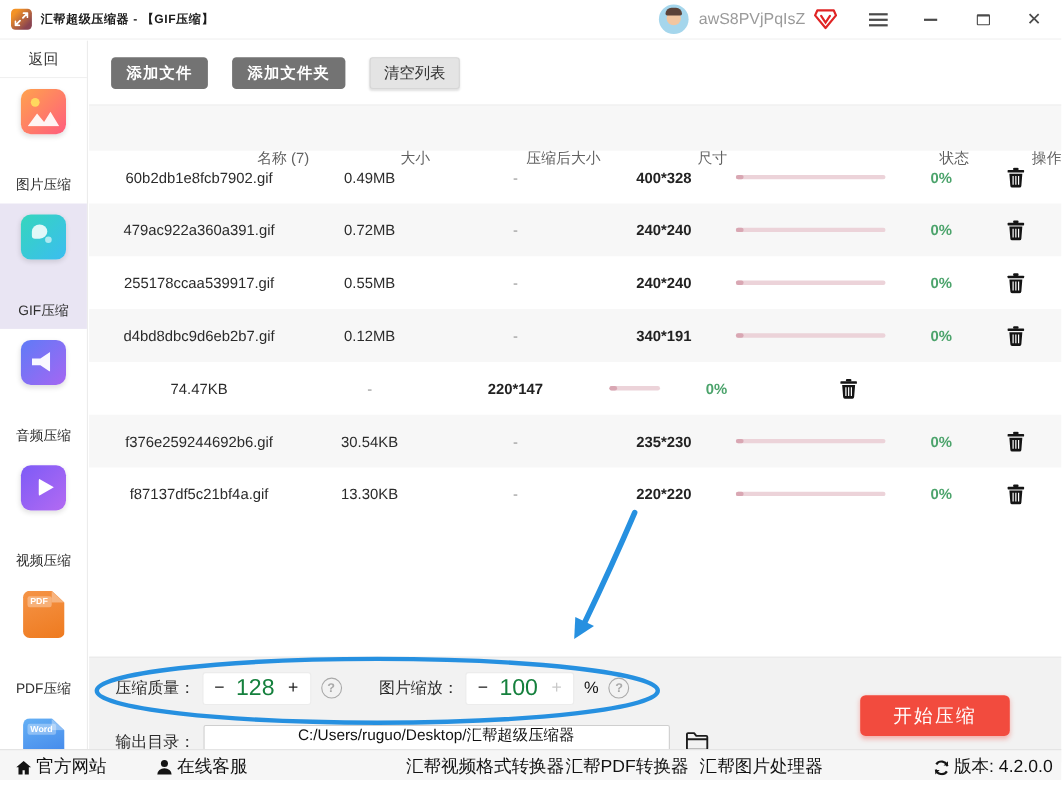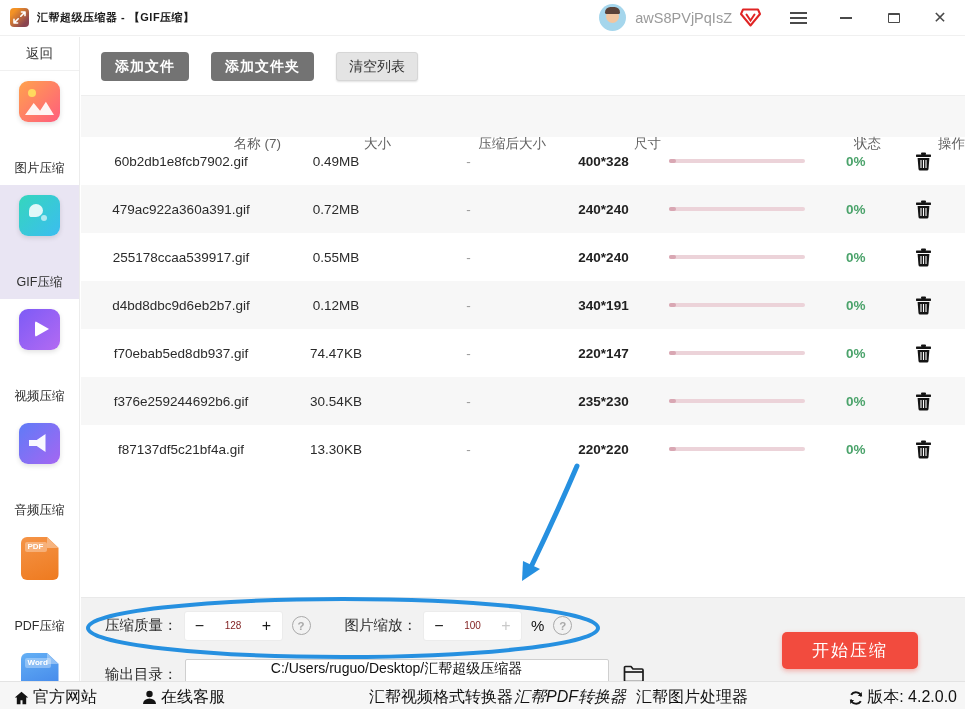--- a/index.html
+++ b/index.html
@@ -70,36 +70,36 @@
   .pct { color:#4ba36b; font-weight:700; font-size:13.5px; margin-left:41px; }
   .cell-action { display:flex; justify-content:center; cursor:pointer; }
 
   
   .bottom-panel { position:absolute; left:0; right:0; bottom:0; height:96px; background:#f2f2f2; border-top:1px solid #e9e9e9; }
   .ctrl-row { position:absolute; top:12px; left:24px; height:31px; display:flex; align-items:center; }
   .ctrl-label { font-size:14.5px; color:#2b2b2b; }
   .stepper { background:#fff; border:1px solid #ececec; border-radius:3px; height:30px; width:99px; display:flex; align-items:center; margin-left:6px; }
   .stp-btn { width:30px; text-align:center; font-size:16px; color:#1a1a1a; cursor:pointer; user-select:none; }
   .stp-btn.disabled { color:#c9c9c9; }
-  .stp-val { flex:1; text-align:center; font-size:10px; color:#7f1d1d; }
+  .stp-val { flex:1; text-align:left; font-size:21px; color:#15803d; }
   .qmark { width:19px; height:19px; border:1.8px solid #a9a9a9; border-radius:50%; color:#a9a9a9; font-size:11.5px; font-weight:700; display:flex; align-items:center; justify-content:center; margin-left:9px; }
   .pct-sign { font-size:15px; color:#111; margin-left:9px; }
   .gap-ctrl { width:34px; }
   .out-row { position:absolute; top:61px; left:24px; height:30px; display:flex; align-items:center; }
   .combo { width:424px; height:30px; background:#fff; border:1px solid #cfcfcf; border-radius:2px; margin-left:7px; display:flex; align-items:center; padding:0 9px; cursor:pointer;flex-direction:column; }
   .combo-text { flex:1; font-size:14px; color:#111; white-space:nowrap; overflow:hidden; }
   .combo-arrow { width:0; height:0; border-left:5px solid transparent; border-right:5px solid transparent; border-top:6px solid #333; margin-left:6px; }
   .folder-btn { margin-left:14px; cursor:pointer; display:flex; }
   .btn-start { position:absolute; right:47px; top:34px; width:136px; height:37px; background:#f24b3e; color:#fff; font-size:17px; letter-spacing:2px; border:none; border-radius:5px; cursor:pointer; box-shadow:0 2px 5px rgba(242,75,62,.4); }
 
   
   .statusbar { position:absolute; left:0; right:0; bottom:12px; height:28px; background:#f6f6f6; border-top:1px solid #e3e3e3; font-size:16px; color:#111; z-index:6; }
   .statusbar span.sb { position:absolute; top:5px; cursor:pointer; display:flex; align-items:center; gap:4px; }
   .sb-web { left:14px; } .sb-sup { left:142px; }
-  .sb-l1 { left:369px; } .sb-l2 { left:514px;font-style:italic; } .sb-l3 { left:636px; }
+  .sb-l1 { left:369px; } .sb-l2 { left:514px; } .sb-l3 { left:636px; }
   .sb-ver { right:8px; cursor:default; }
 
   
   .annotation { position:absolute; inset:0; z-index:40; pointer-events:none; }
 </style>
 </head>
 <body>
 
 <div class="titlebar">
   <div class="logo">
@@ -144,31 +144,31 @@
       </div>
 
       <div class="side-item selected">
         <div class="ic ic-gif">
           
         </div>
         <div class="side-label">GIF压缩</div>
       </div>
 
       <div class="side-item">
+        <div class="ic ic-audio">
+          
+        </div>
+        <div class="side-label">音频压缩</div>
+      </div>
+
+      <div class="side-item">
         <div class="ic ic-video">
           
         </div>
         <div class="side-label">视频压缩</div>
-      </div>
-
-      <div class="side-item">
-        <div class="ic ic-audio">
-          
-        </div>
-        <div class="side-label">音频压缩</div>
       </div>
 
       <div class="side-item">
         <div class="ic ic-pdf ic-file">
           <span class="badge">PDF</span>
         </div>
         <div class="side-label">PDF压缩</div>
       </div>
 
       <div class="side-item">
@@ -283,21 +283,20 @@
           <svg width="17" height="19" viewBox="0 0 17 19">
             <rect x="6" y="0.5" width="5" height="2.4" rx="1" fill="#141414"></rect>
             <rect x="1" y="2.6" width="15" height="2.3" rx="0.6" fill="#141414"></rect>
             <path d="M2.6 6 h11.8 l-0.9 11 a1.6 1.6 0 0 1 -1.6 1.5 h-6.8 a1.6 1.6 0 0 1 -1.6 -1.5 z" fill="#141414"></path>
             <path d="M6 8 v8 M8.5 8 v8 M11 8 v8" stroke="#fff" stroke-width="1.1"></path>
           </svg>
         </div>
       </div>
 
       <div class="file-row grid-cols">
-        <div class="cell-name">f70ebab5ed8db937.gif</div>
         <div class="cell-size">74.47KB</div>
         <div class="cell-comp">-</div>
         <div class="cell-dims">220*147</div>
         <div class="cell-status">
           <div class="progress-track"></div>
           <span class="pct">0%</span>
         </div>
         <div class="cell-action">
           <svg width="17" height="19" viewBox="0 0 17 19">
             <rect x="6" y="0.5" width="5" height="2.4" rx="1" fill="#141414"></rect>

